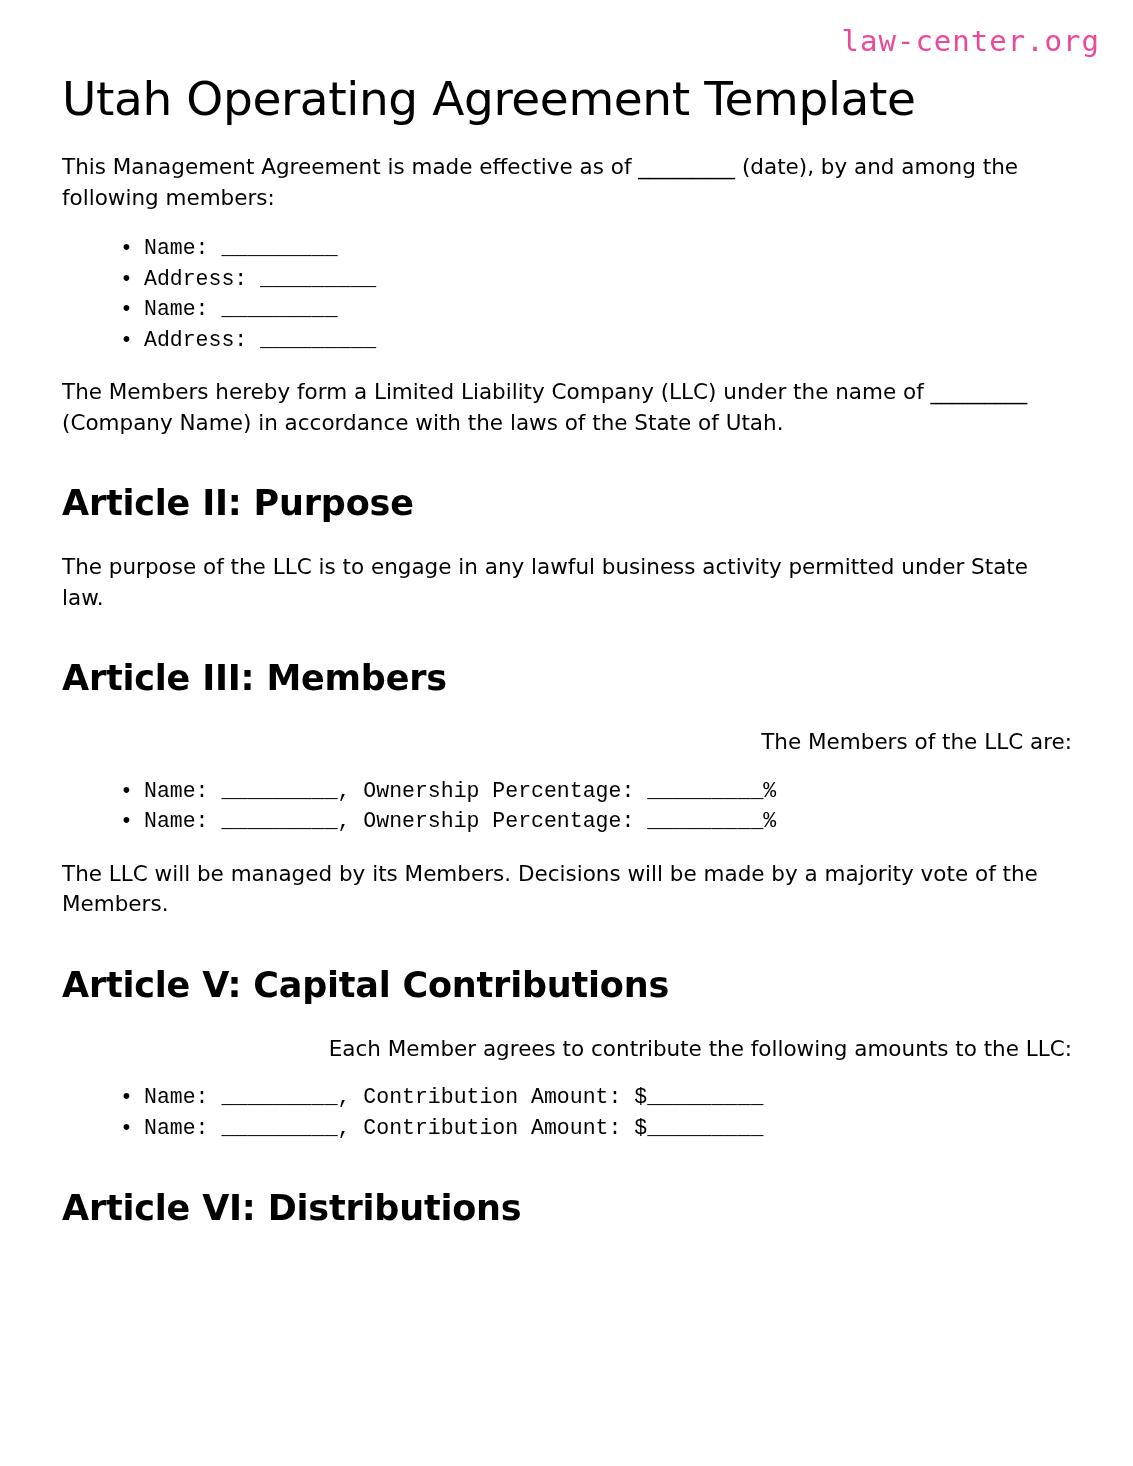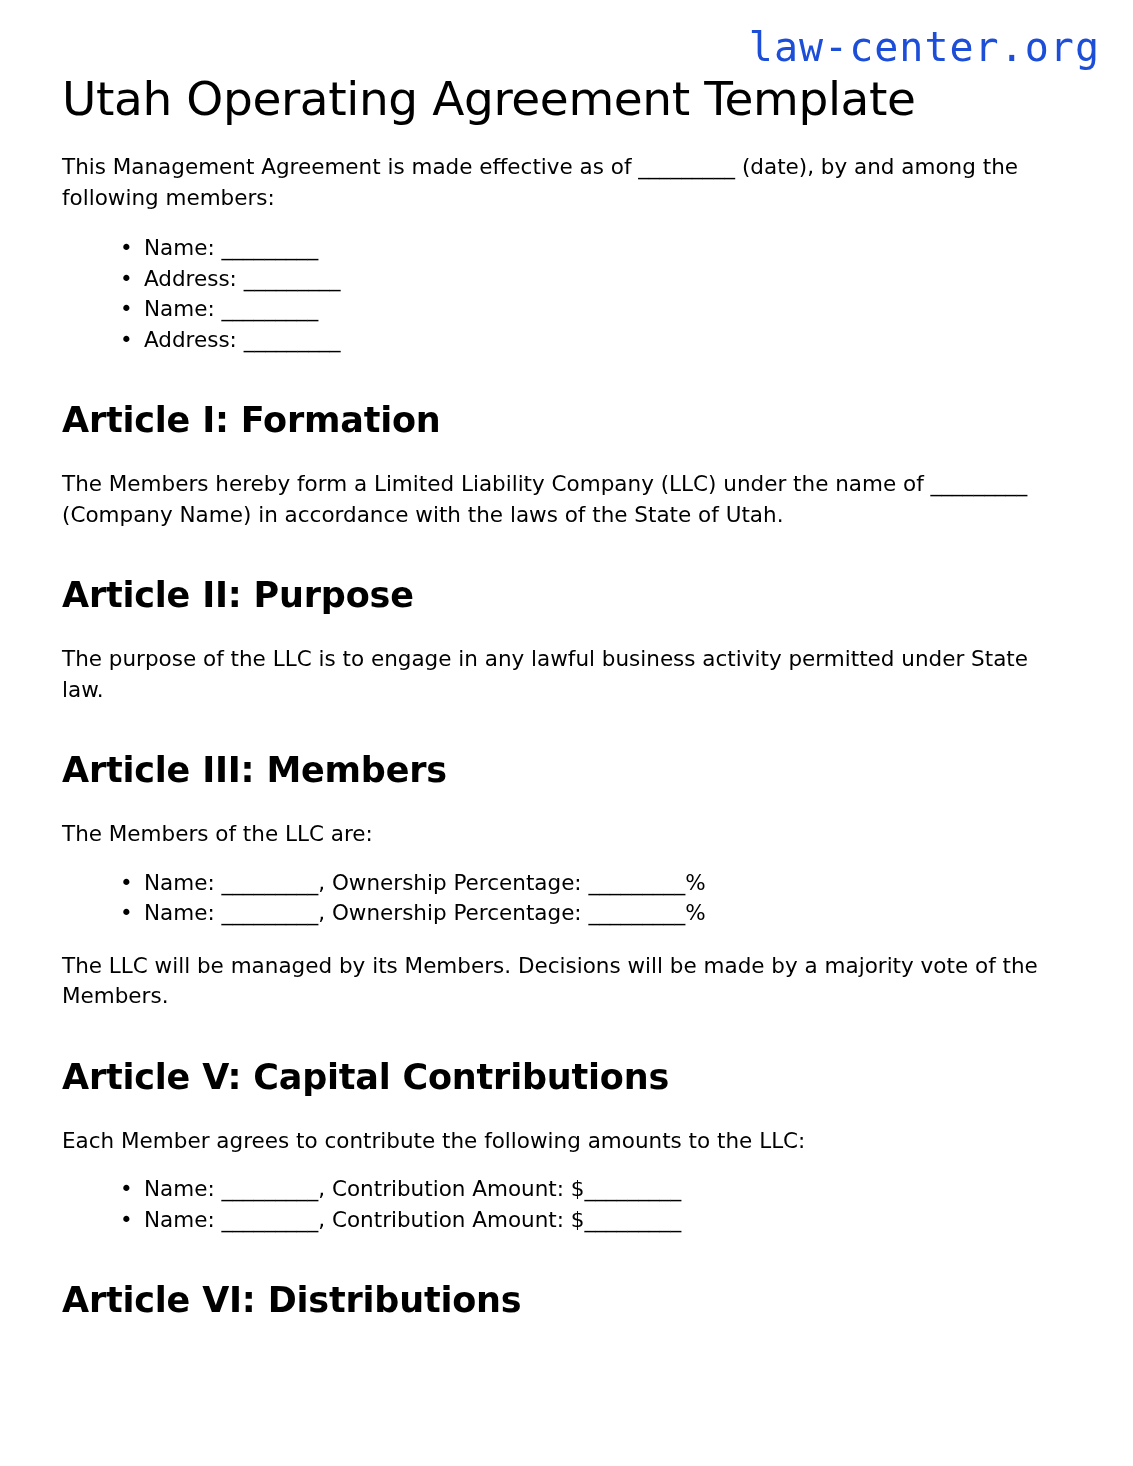--- a/index.html
+++ b/index.html
@@ -15,23 +15,23 @@
     font-family: "DejaVu Sans", "Liberation Sans", sans-serif;
     color: #000000;
     overflow: hidden;
     box-sizing: border-box;
   }
   .watermark {
     position: absolute;
     top: 27px;
     right: 33px;
     font-family: "DejaVu Sans Mono", "Liberation Mono", monospace;
-    font-size: 40px;
+    font-size: 29px;
     letter-spacing: 1px;
-    color: #1d4ed8;
+    color: #ec4899;
     white-space: nowrap;
     line-height: 1;
   }
   .content {
     position: absolute;
     left: 62px;
     top: 72px;
     width: 1010px;
   }
   h1.doc-title {
@@ -48,25 +48,27 @@
     margin: 44px 0 28px 0;
     letter-spacing: -0.2px;
   }
   p.para {
     font-size: 21.5px;
     line-height: 1.42;
     margin: 0 0 20px 0;
   }
   p.para.tight {
     margin-bottom: 18px;
+    text-align: right;
   }
   ul.bullets {
     margin: 0 0 22px 0;
     padding: 0 0 0 58px;
     list-style: none;
+    font-family: Liberation Mono, monospace;
   }
   ul.bullets li {
     font-size: 21.5px;
     line-height: 1.42;
     position: relative;
     padding-left: 24px;
     margin: 0;
   }
   ul.bullets li::before {
     content: "\2022";
@@ -91,21 +93,20 @@
     <p class="para">This Management Agreement is made effective as of _________ (date), by and among the following members:</p>
 
     <ul class="bullets">
       <li>Name: _________</li>
       <li>Address: _________</li>
       <li>Name: _________</li>
       <li>Address: _________</li>
     </ul>
 
 
-    <h2 class="article-title">Article I: Formation</h2>
     <p class="para">The Members hereby form a Limited Liability Company (LLC) under the name of _________ (Company Name) in accordance with the laws of the State of Utah.</p>
 
     <h2 class="article-title">Article II: Purpose</h2>
     <p class="para">The purpose of the LLC is to engage in any lawful business activity permitted under State law.</p>
 
     <h2 class="article-title">Article III: Members</h2>
     <p class="para tight">The Members of the LLC are:</p>
     <ul class="bullets">
       <li>Name: _________, Ownership Percentage: _________%</li>
       <li>Name: _________, Ownership Percentage: _________%</li>

